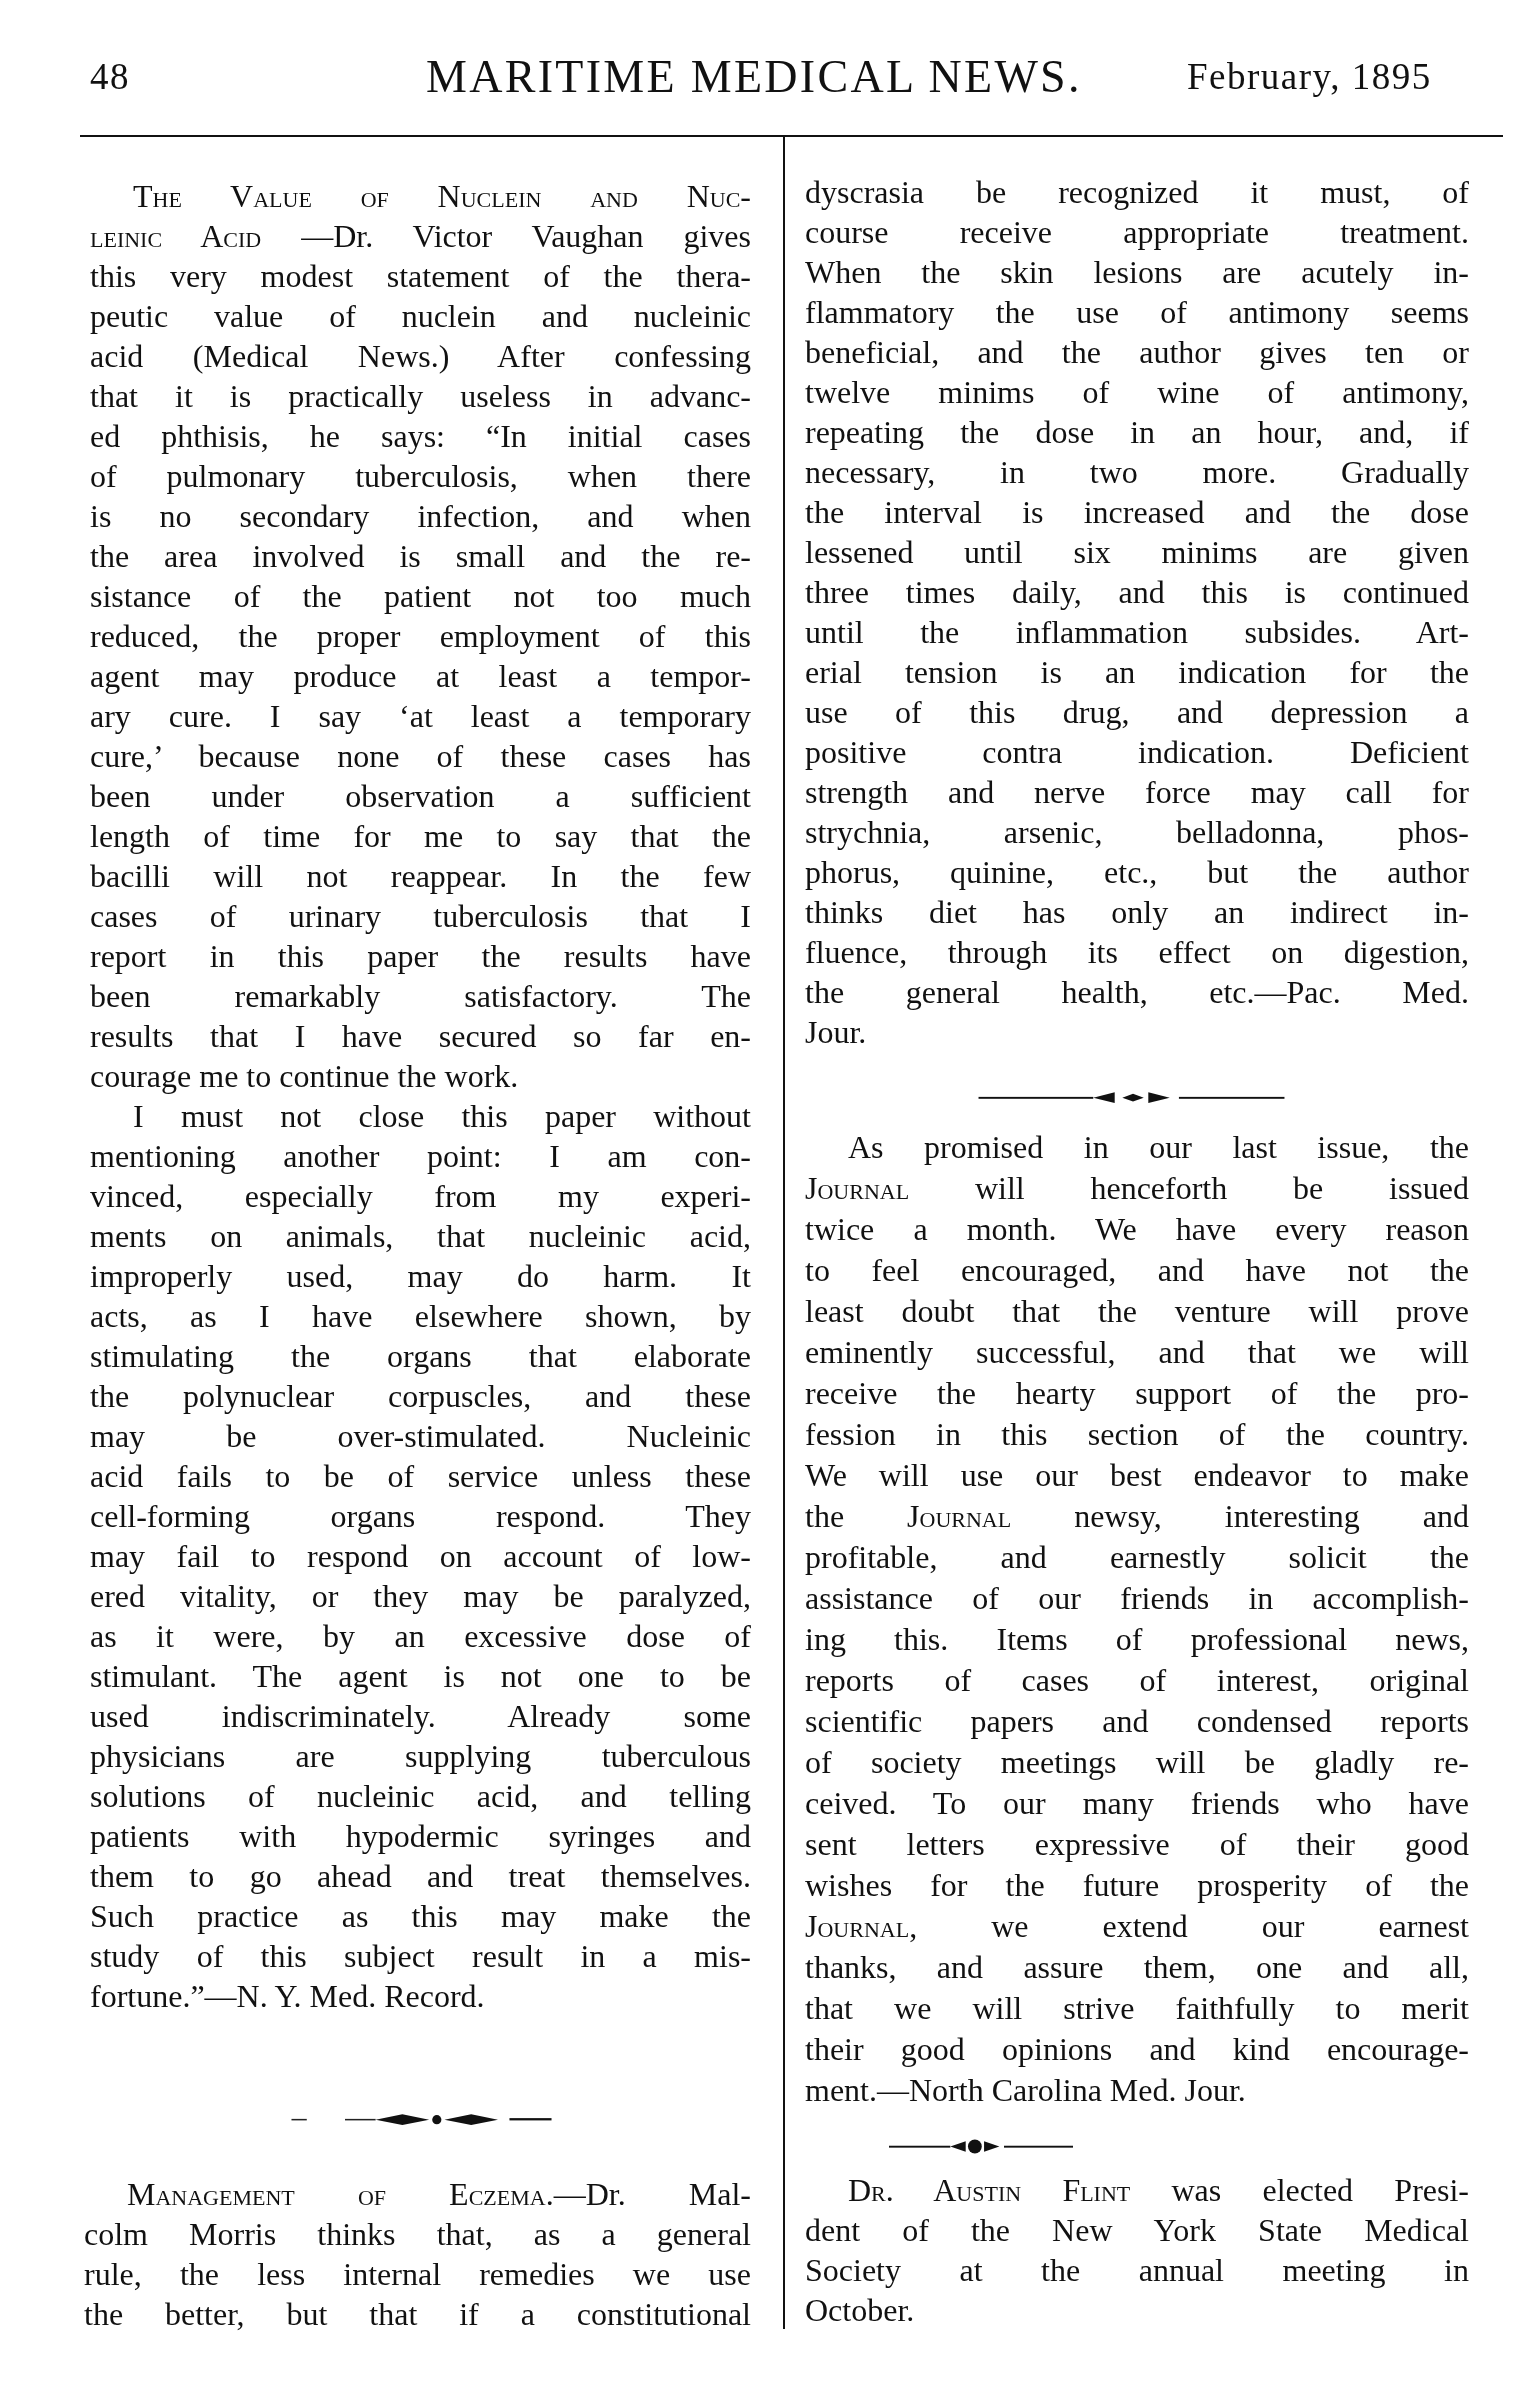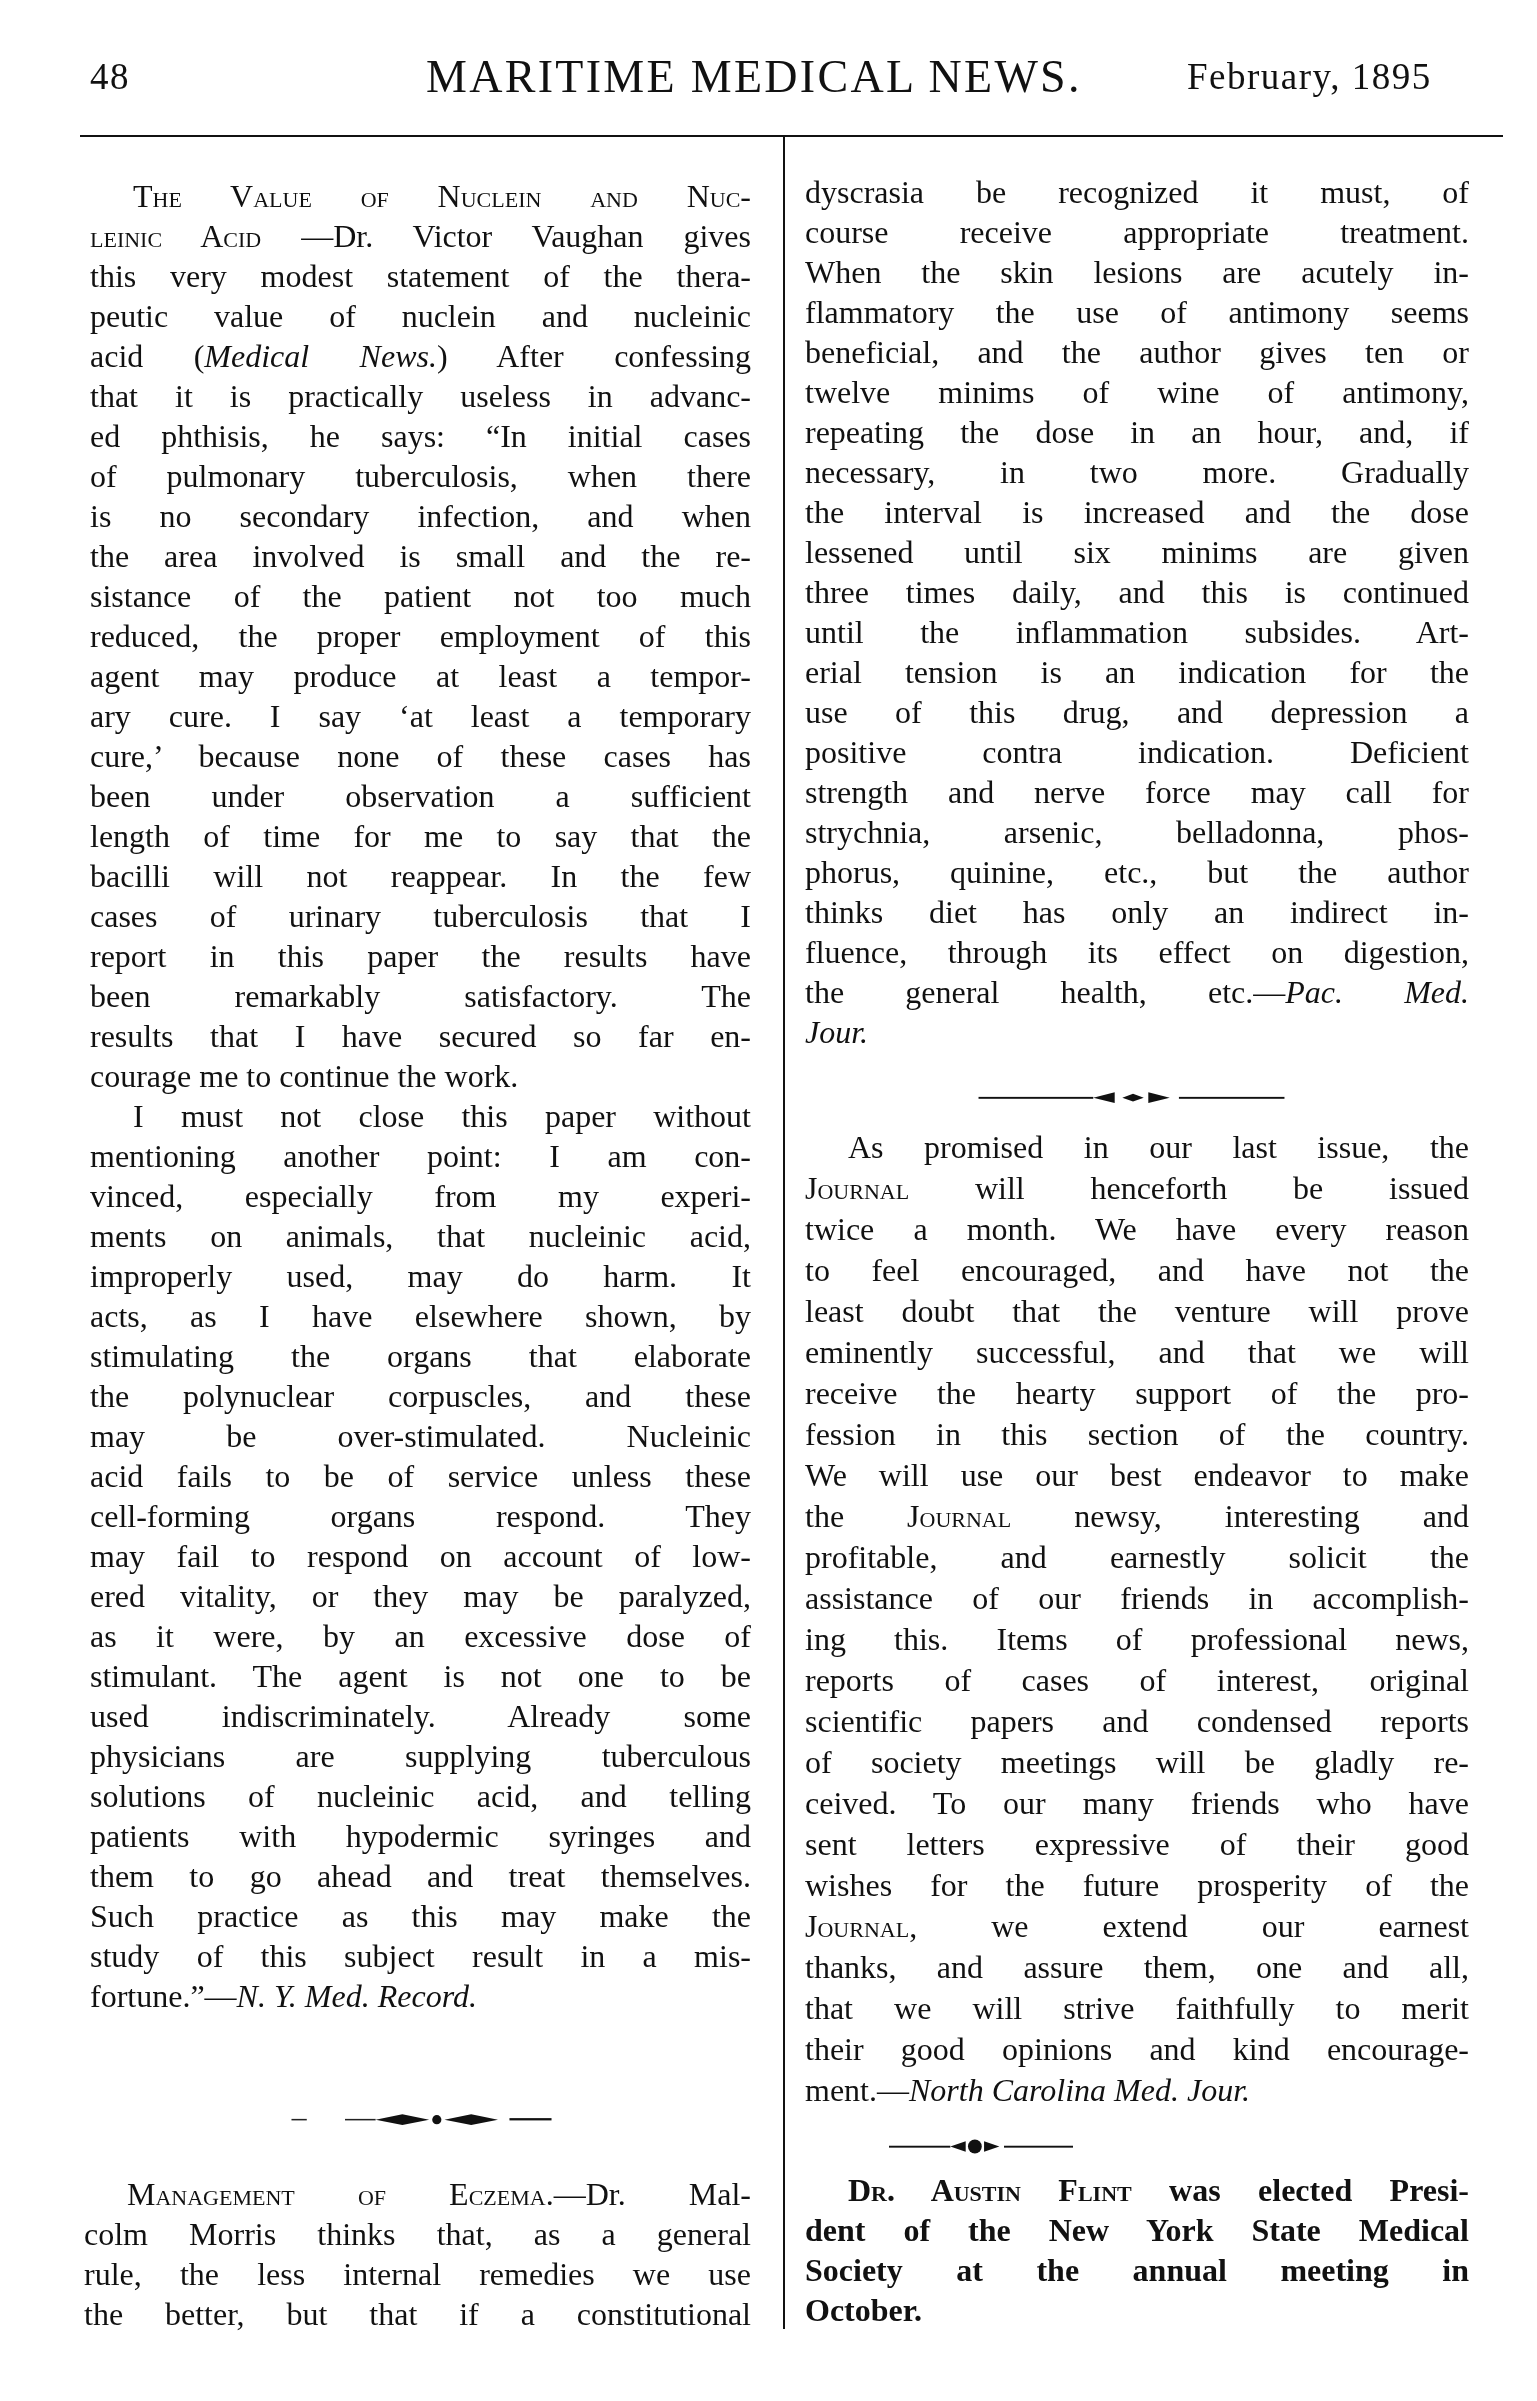--- a/index.html
+++ b/index.html
@@ -11,21 +11,21 @@
   .title { left:426px; font-size:46px; letter-spacing:2.3px; }
   .date { left:1187px; font-size:37px; }
   .rule { left:80px; top:135px; width:1423px; height:2.3px; background:#111; }
   .divider { left:783px; top:136px; width:2.3px; height:2193px; background:#111; }
   .block { font-size:32px; }
   .line { display:block; height:var(--lh); line-height:var(--lh); white-space:nowrap;
           text-align:justify; text-align-last:justify; overflow:visible; }
   .line.last { text-align-last:left; }
   .line.indent { padding-left:43px; }
   .sc { font-variant:small-caps; }
-  .it { font-style:italic; }
+  .it { }
   .orn { height:15.3px; }
   .orn svg { display:block; }
 </style>
 </head>
 <body>
 
 <div class="abs hdr pgno">48</div>
 <div class="abs hdr title">MARITIME MEDICAL NEWS.</div>
 <div class="abs hdr date">February, 1895</div>
 <div class="abs rule"></div>
@@ -163,19 +163,19 @@
 <div class="abs orn" style="left:889px; top:2138px;">
   <svg width="184" height="17" viewBox="0 0 240 22">
     <rect x="0" y="10" width="80" height="2.5" fill="#111"></rect>
     <polygon points="80,11 100,4 100,18" fill="#111"></polygon>
     <circle cx="112" cy="11" r="9" fill="#111"></circle>
     <polygon points="124,4 144,11 124,18" fill="#111"></polygon>
     <rect x="150" y="10" width="90" height="2.5" fill="#111"></rect>
   </svg>
 </div>
 
-<div class="abs block" style="left:805px; top:2170px; width:664px;font-weight:bold; --lh:40px;">
+<div class="abs block" style="left:805px; top:2170px; width:664px; --lh:40px;">
   <span class="line indent"><span class="sc">Dr. Austin Flint</span><span> was elected Presi-</span></span>
   <span class="line">dent of the New York State Medical</span>
   <span class="line">Society at the annual meeting in</span>
   <span class="line last">October.</span>
 </div>
 
 
 </body></html>

